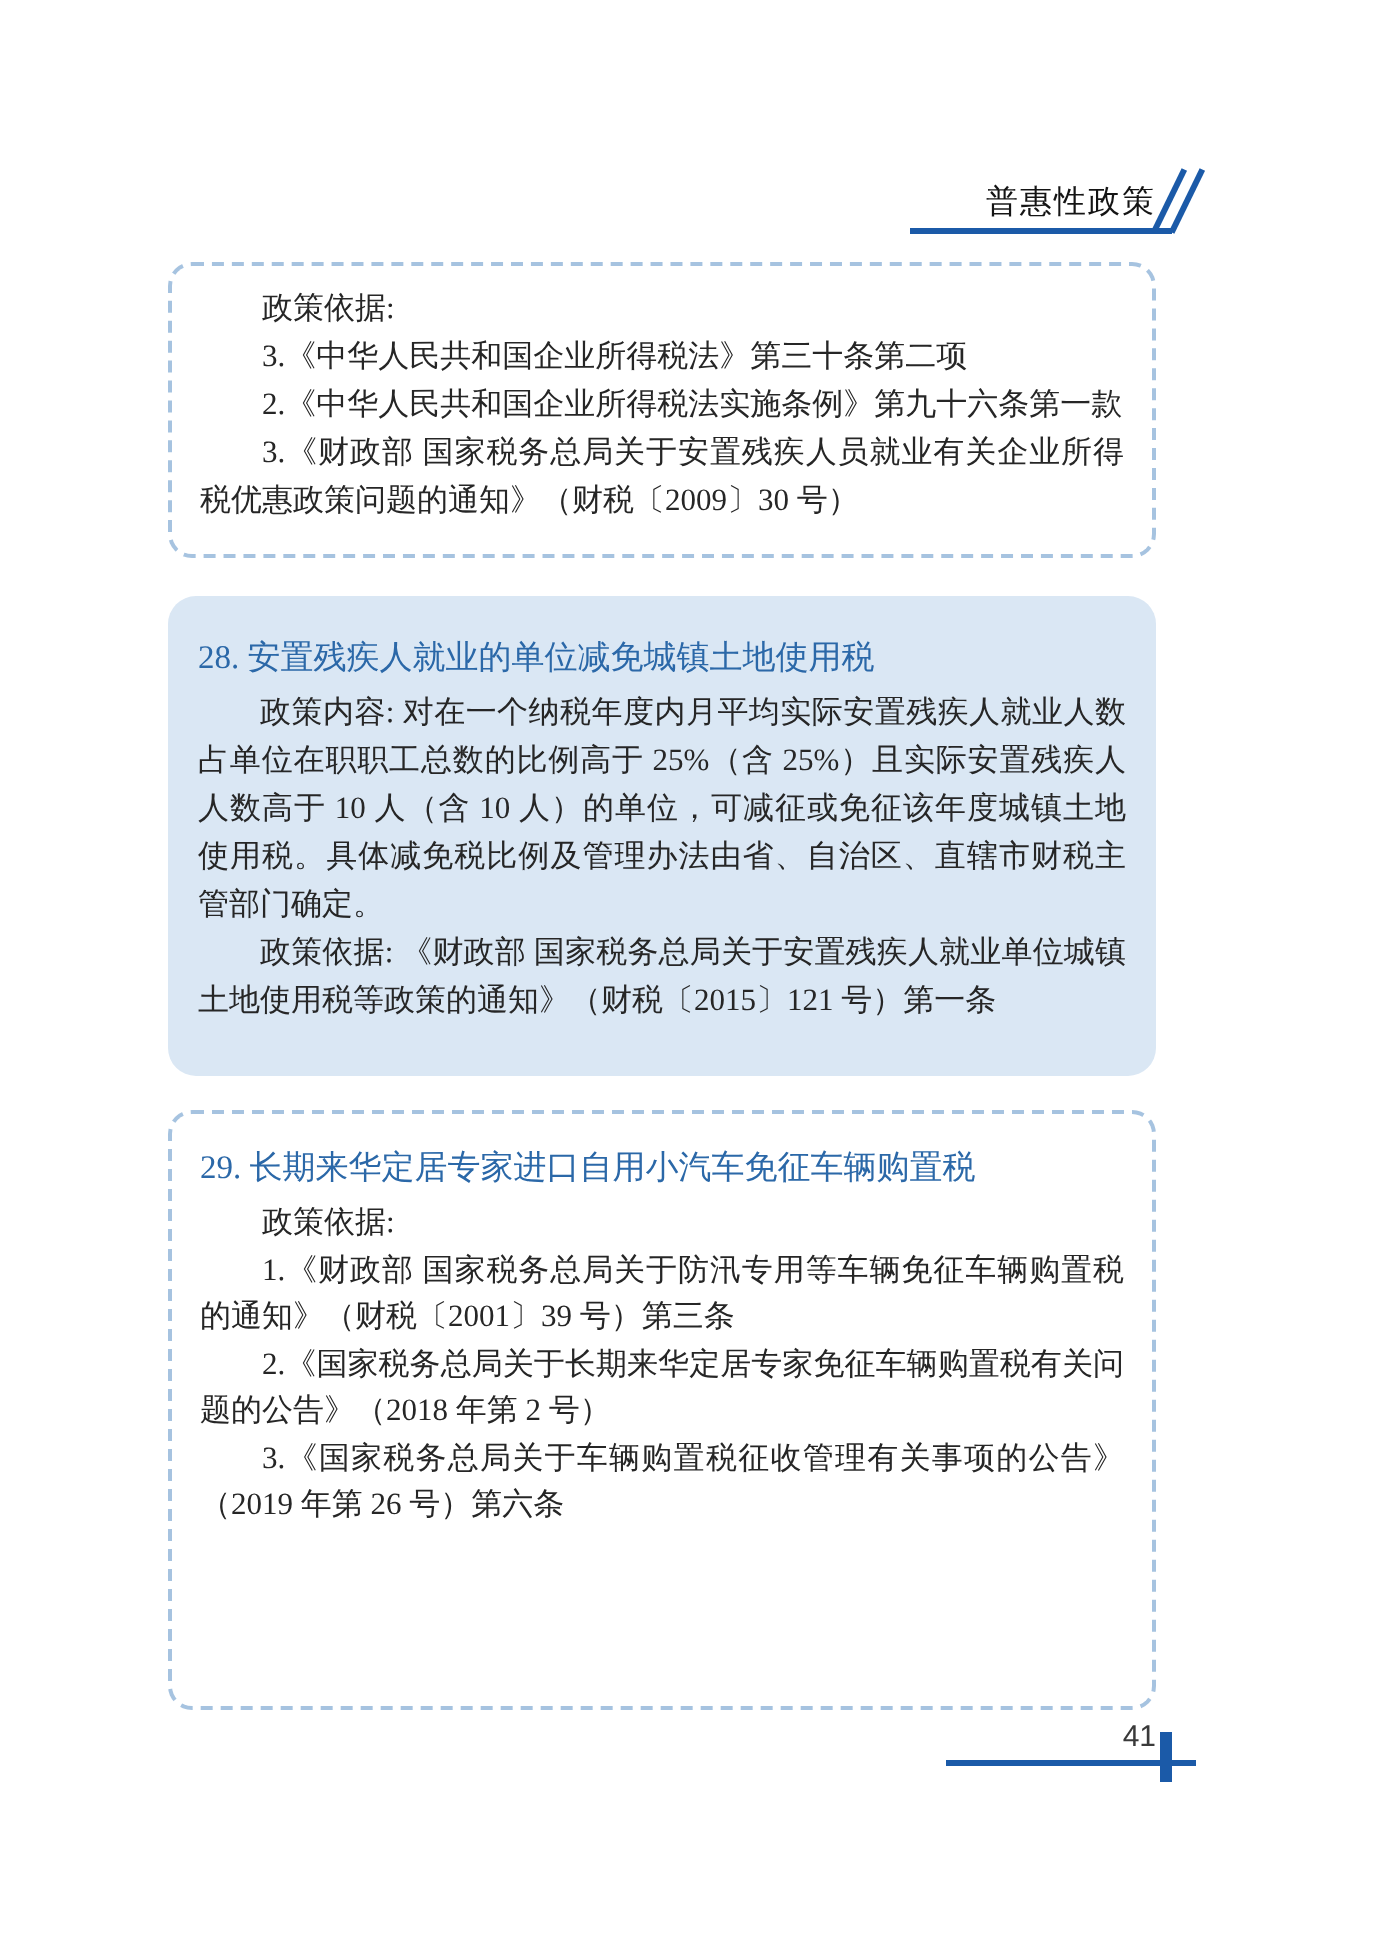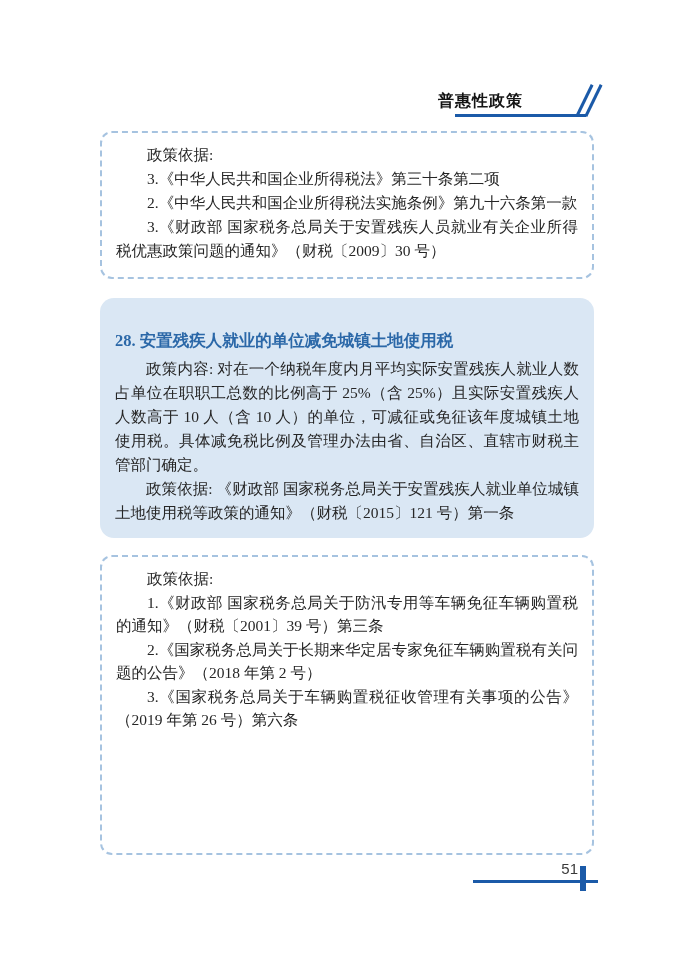--- a/index.html
+++ b/index.html
@@ -12,22 +12,23 @@
     color: #262626;
     overflow: hidden;
   }
 
   
   .header-title {
     position: absolute;
     top: 91px;
     left: 438px;
     width: 140px;
+    text-align: right;
     font-size: 16px;
-    font-weight: bold;
+    font-weight: normal;
     color: #141414;
     letter-spacing: 1px;
     font-family: "Liberation Sans", "DejaVu Sans", sans-serif;
   }
   .header-underline {
     position: absolute;
     left: 455px;
     top: 114px;
     width: 131px;
     height: 3px;
@@ -39,45 +40,45 @@
     height: 35px;
     background: #1b5aa8;
     transform: rotate(26deg);
   }
   .hdr-slash.s1 { left: 583px; top: 83px; }
   .hdr-slash.s2 { left: 592px; top: 83px; }
 
   
   .box {
     position: absolute;
-    left: 100px;
+    left: 84px;
     width: 494px;
     box-sizing: border-box;
     font-size: 15.5px;
     line-height: 24px;
     text-align: justify;
   }
   .box p { margin: 0; text-indent: 2em; }
   .dashed {
     border: 2.5px dashed #a6c3e0;
     border-radius: 12px;
     background: #ffffff;
   }
   .box1 { top: 131px; height: 148px; padding: 10px 14px; }
   .highlight {
     background: #dae7f4;
     border-radius: 14px;
   }
   .box28 { top: 298px; height: 240px; padding: 14px 15px; }
   .box29 { top: 555px; height: 300px; padding: 10px 14px; line-height: 23.5px; }
   .sec-title {
-    margin: 16px 0 4px 0;
+    margin: 4px 0 4px 0;
     font-size: 16.5px;
     line-height: 25px;
-    font-weight: bold;
+    font-weight: normal;
     color: #2b68a8;
     text-align: left;
   }
 
   
   .page-num {
     position: absolute;
     left: 550px;
     top: 860px;
     width: 28px;
@@ -120,23 +121,24 @@
     <p>3.《财政部 国家税务总局关于安置残疾人员就业有关企业所得税优惠政策问题的通知》（财税〔2009〕30 号）</p>
   </div>
 
   <div class="box highlight box28">
     <h2 class="sec-title">28. 安置残疾人就业的单位减免城镇土地使用税</h2>
     <p>政策内容: 对在一个纳税年度内月平均实际安置残疾人就业人数占单位在职职工总数的比例高于 25%（含 25%）且实际安置残疾人人数高于 10 人（含 10 人）的单位，可减征或免征该年度城镇土地使用税。具体减免税比例及管理办法由省、自治区、直辖市财税主管部门确定。</p>
     <p>政策依据: 《财政部 国家税务总局关于安置残疾人就业单位城镇土地使用税等政策的通知》（财税〔2015〕121 号）第一条</p>
   </div>
 
   <div class="box dashed box29">
+    <h2 class="sec-title">29. 长期来华定居专家进口自用小汽车免征车辆购置税</h2>
     <p>政策依据:</p>
     <p>1.《财政部 国家税务总局关于防汛专用等车辆免征车辆购置税的通知》（财税〔2001〕39 号）第三条</p>
     <p>2.《国家税务总局关于长期来华定居专家免征车辆购置税有关问题的公告》（2018 年第 2 号）</p>
     <p>3.《国家税务总局关于车辆购置税征收管理有关事项的公告》（2019 年第 26 号）第六条</p>
   </div>
 
-  <span class="page-num">51</span>
+  <span class="page-num">41</span>
   <div class="footer-line"></div>
   <div class="footer-bar"></div>
 
 </div>
 
 </body></html>

